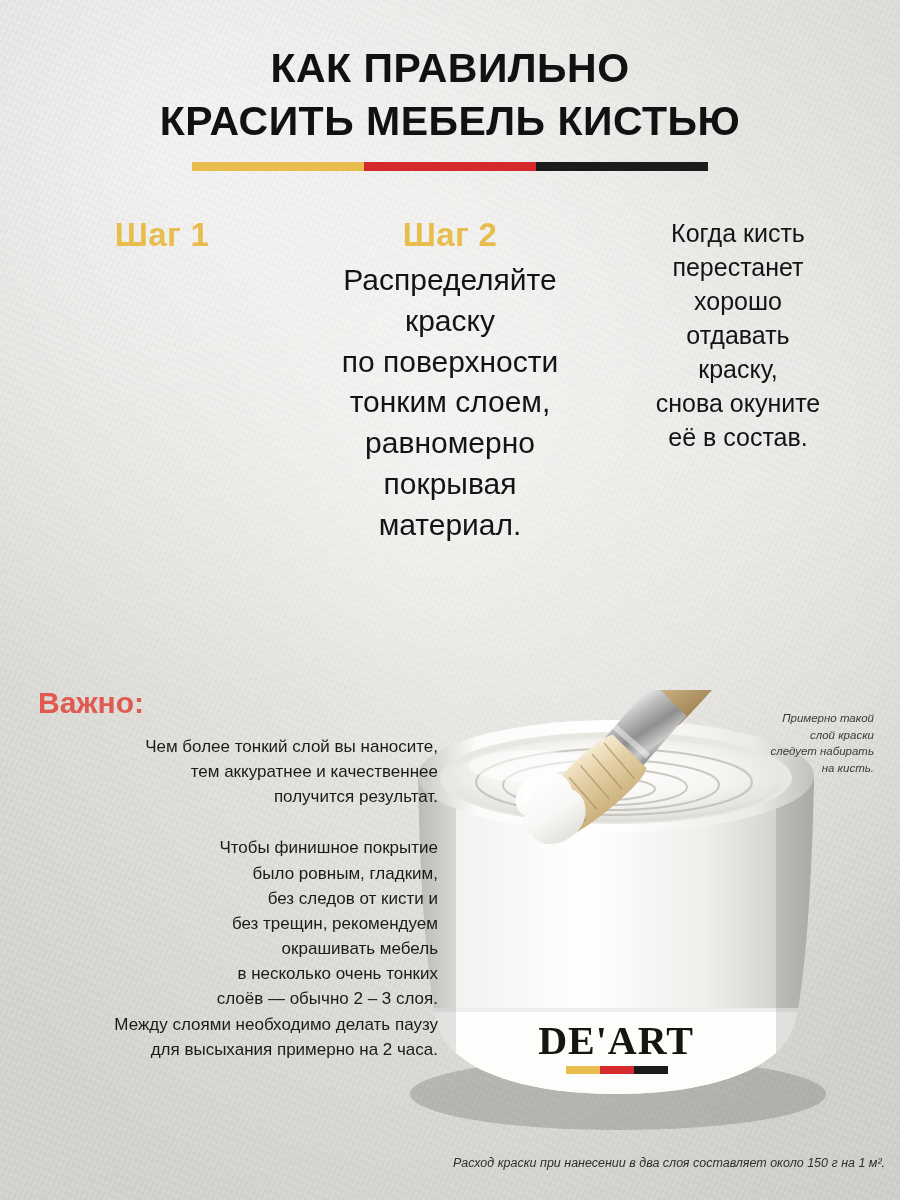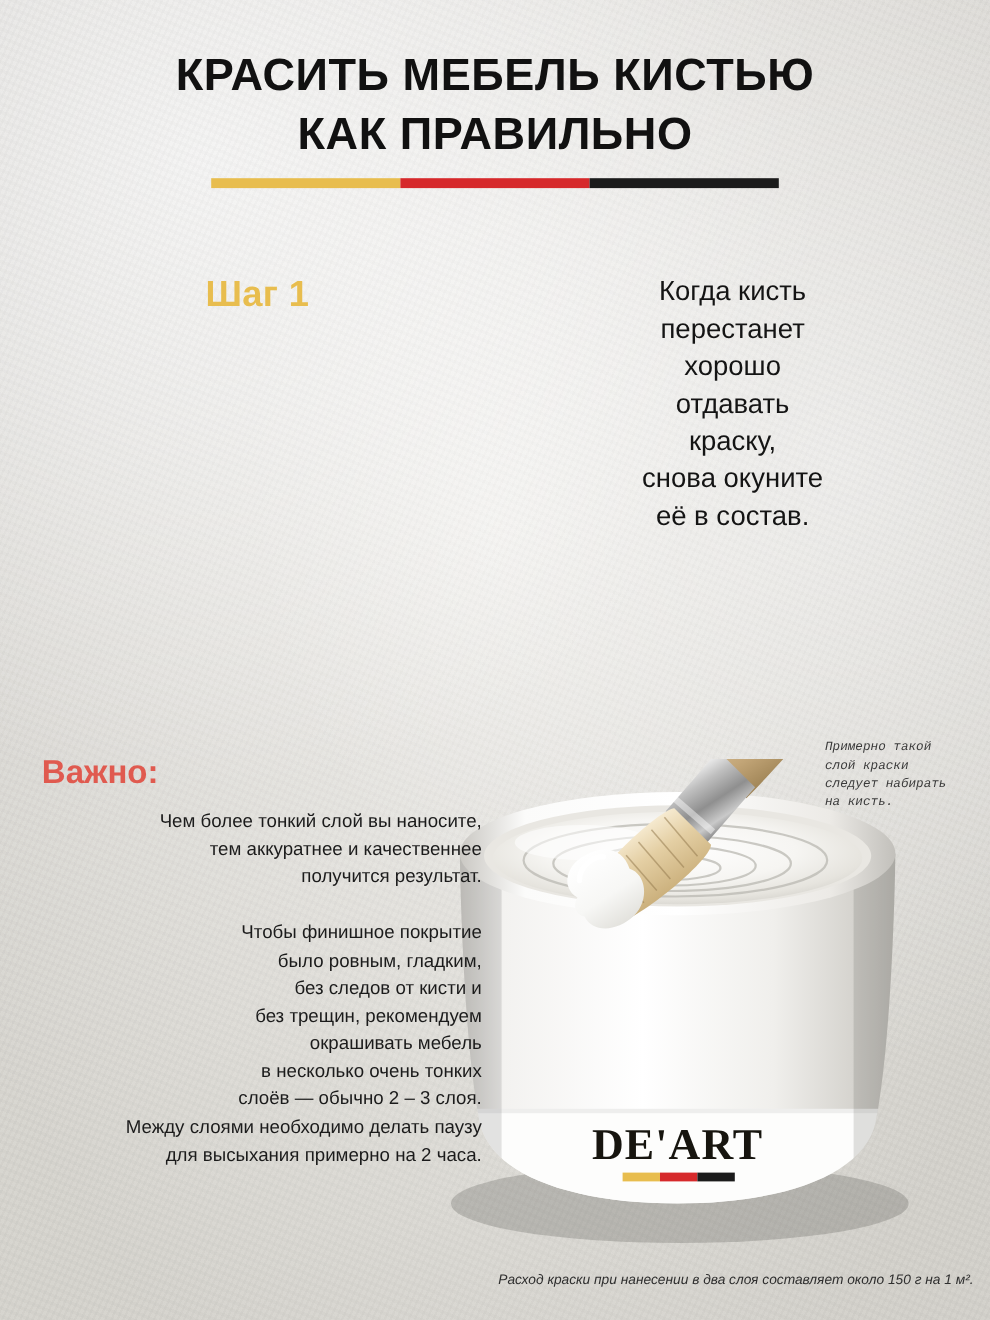--- a/index.html
+++ b/index.html
@@ -69,21 +69,21 @@
     display: flex;
   }
   .flag-rule span { display: block; height: 100%; }
   .flag-yellow { width: 33.4%; }
   .flag-red    { width: 33.3%; }
   .flag-black  { width: 33.3%; }
 
   
   .steps {
     position: absolute;
-    top: 248px;
+    top: 216px;
     left: 18px;
     width: 864px;
     display: flex;
     z-index: 4;
   }
   .step {
     flex: 1 1 0;
     text-align: center;
     padding: 0 6px;
   }
@@ -127,30 +127,29 @@
     white-space: pre-line;
     margin: 0 0 26px 0;
     text-align: right;
   }
   .important-p:last-child { margin-bottom: 0; }
 
   
   .caption-brush {
     position: absolute;
     right: 26px;
-    top: 672px;
+    top: 710px;
     width: 124px;
-    text-align: left;
+    text-align: right;
     font-size: 11.5px;
     font-style: italic;
     color: #3a3a3a;
     line-height: 1.45;
     white-space: pre-line;
     z-index: 6;
-    font-family: Liberation Mono, monospace;
   }
   .caption-bottom {
     position: absolute;
     left: 449px;
     top: 1156px;
     width: 440px;
     text-align: center;
     font-size: 12.5px;
     font-style: italic;
     color: #2e2e2e;
@@ -175,32 +174,42 @@
     letter-spacing: 1px;
     fill: #17150f;
   }
 </style>
 </head>
 <body>
 
 <div class="page">
 
   <div class="header">
+    <div class="title-line">КАК ПРАВИЛЬНО</div>
     <div class="title-line">КРАСИТЬ МЕБЕЛЬ КИСТЬЮ</div>
-    <div class="title-line">КАК ПРАВИЛЬНО</div>
     <div class="flag-rule">
       <span class="flag-yellow" style="background:#e8bd4e"></span>
       <span class="flag-red" style="background:#d6292b"></span>
       <span class="flag-black" style="background:#1b1b1b"></span>
     </div>
   </div>
 
   <div class="steps">
     <div class="step step-1">
       <div class="step-title">Шаг 1</div>
+    </div>
+    <div class="step step-2">
+      <div class="step-title">Шаг 2</div>
+      <div class="step-text">Распределяйте
+краску
+по поверхности
+тонким слоем,
+равномерно
+покрывая
+материал.</div>
     </div>
     <div class="step step-3">
       <div class="step-text">Когда кисть
 перестанет
 хорошо
 отдавать
 краску,
 снова окуните
 её в состав.</div>
     </div>

